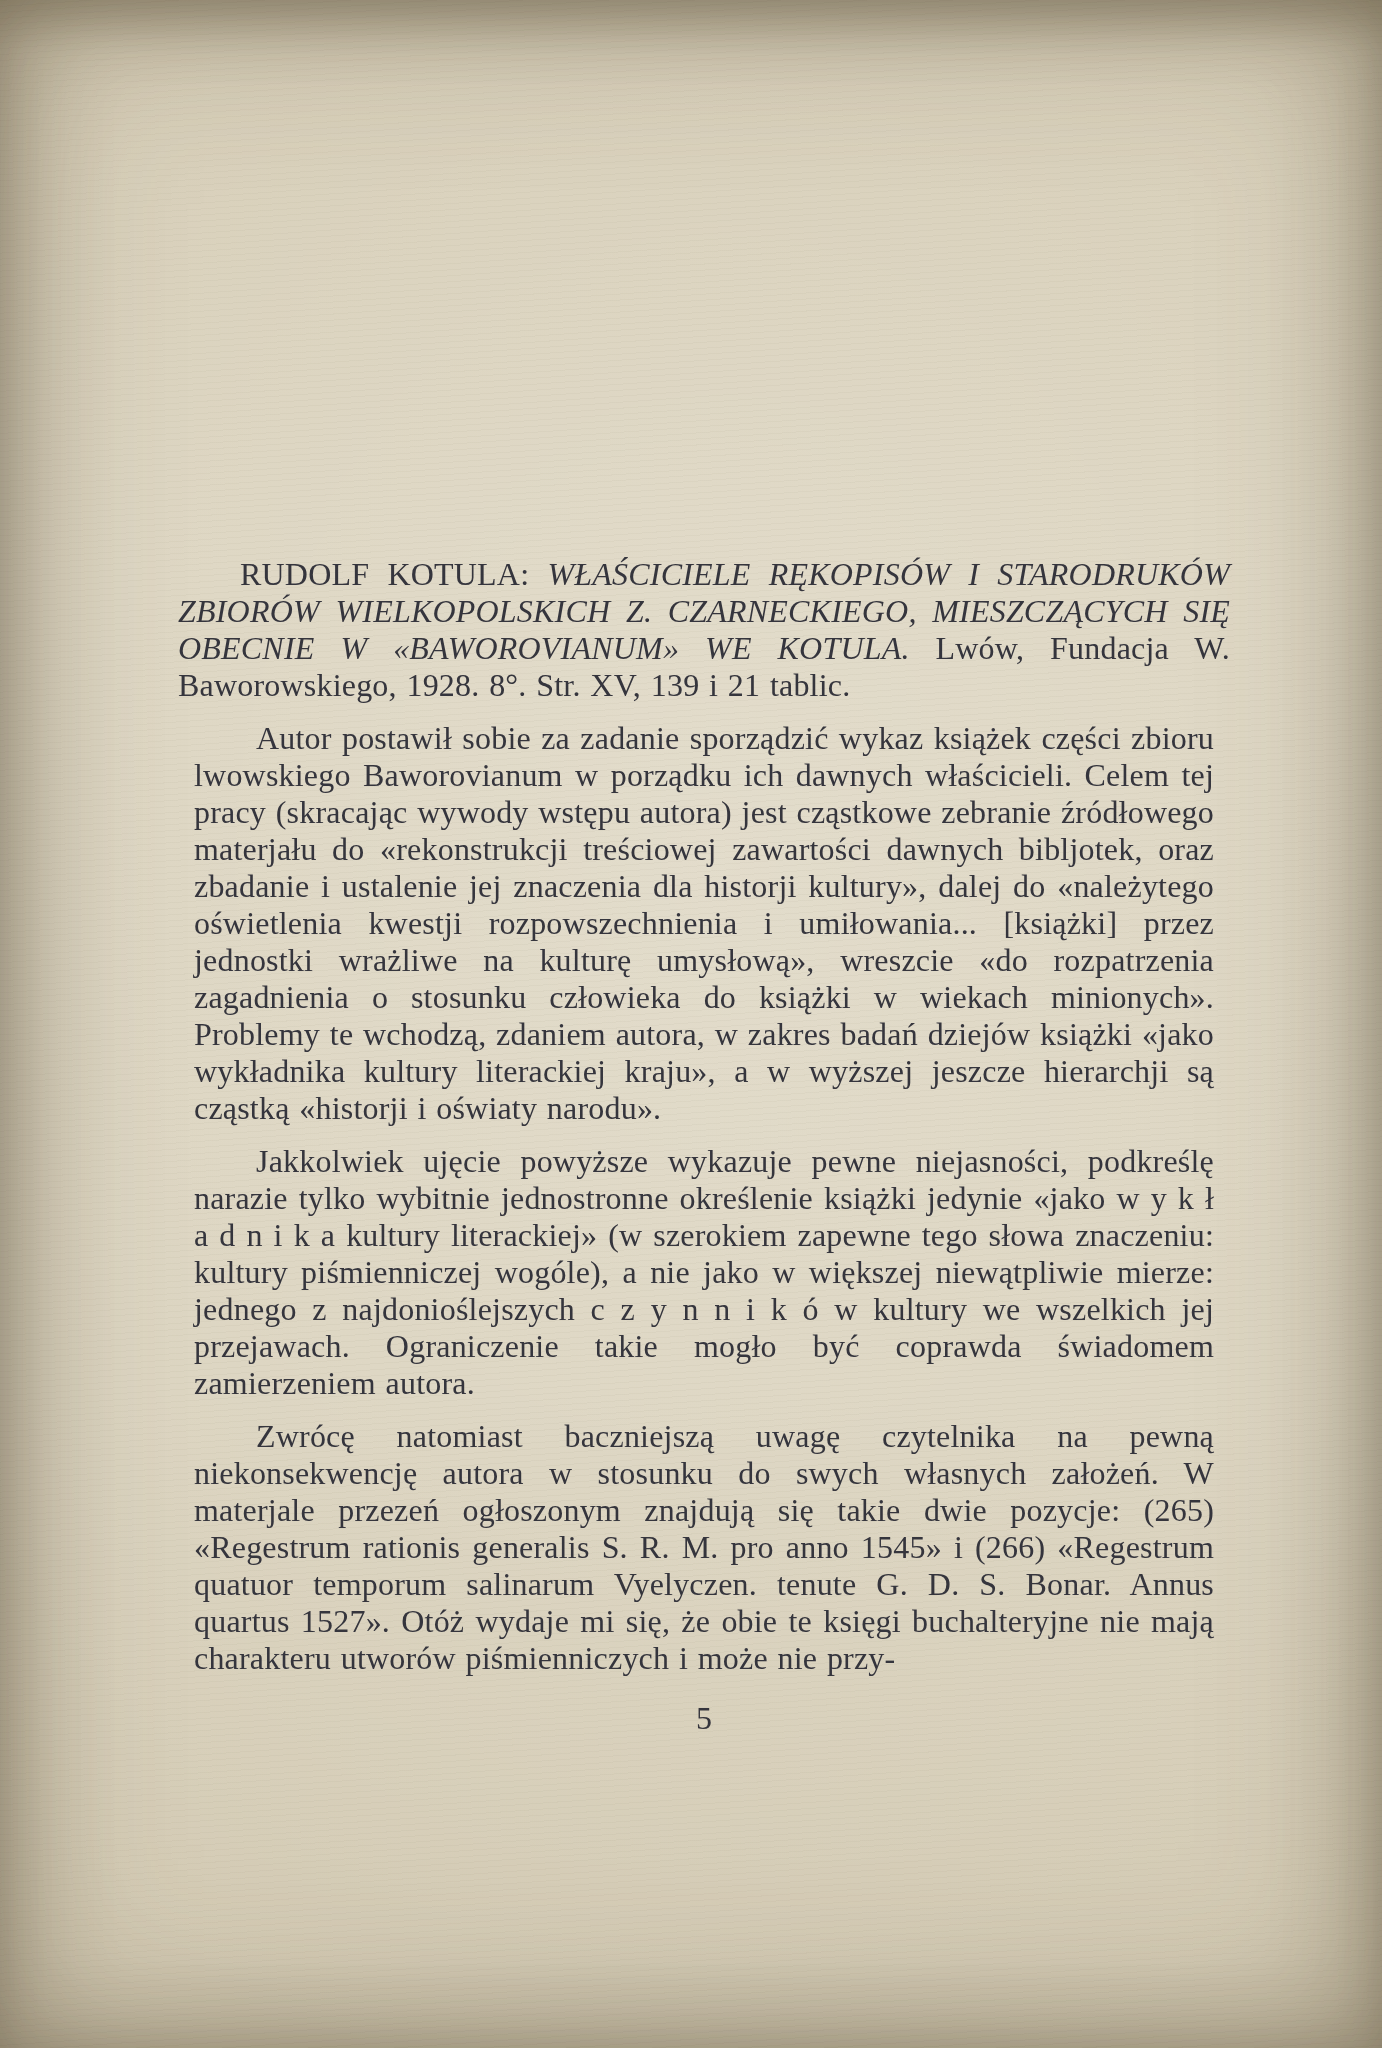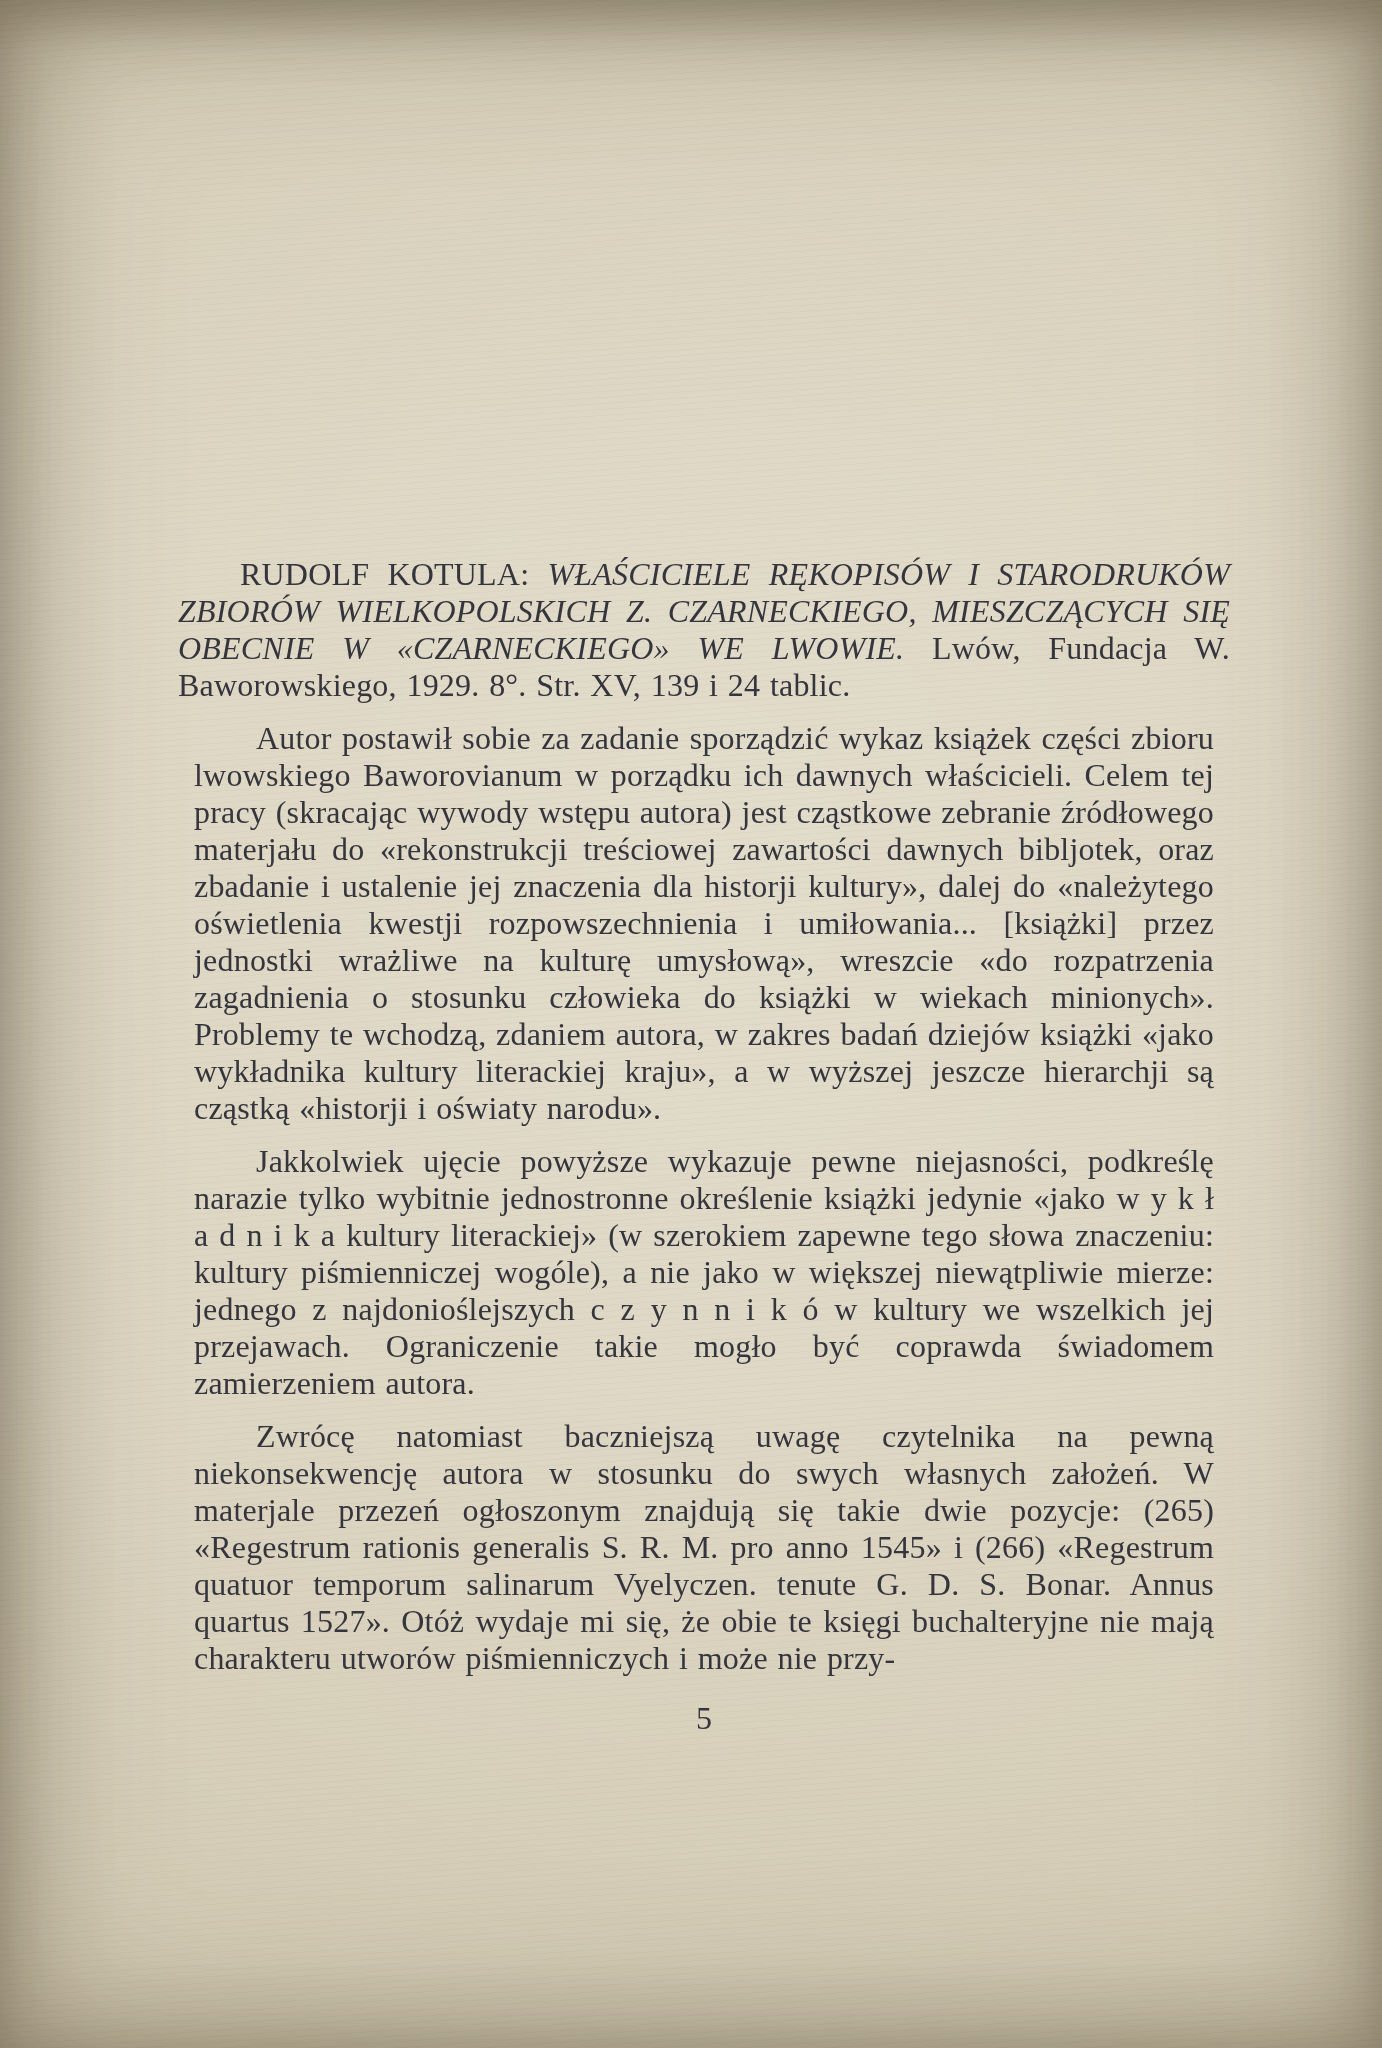--- a/index.html
+++ b/index.html
@@ -70,21 +70,21 @@
     color: #35353d;
   }
 </style>
 </head>
 <body>
 
 <div class="page">
   <div class="paper-texture"></div>
 
   <div class="text-block">
-    <p class="entry"><span class="entry-author">RUDOLF KOTULA: </span><span class="entry-title">WŁAŚCICIELE RĘKOPISÓW I STARODRUKÓW ZBIORÓW WIELKOPOLSKICH Z. CZARNECKIEGO, MIESZCZĄCYCH SIĘ OBECNIE W «CZARNECKIEGO» WE LWOWIE.</span><span class="entry-imprint"> Lwów, Fundacja W. Baworowskiego, 1929. 8°. Str. XV, 139 i 24 tablic.</span></p>
+    <p class="entry"><span class="entry-author">RUDOLF KOTULA: </span><span class="entry-title">WŁAŚCICIELE RĘKOPISÓW I STARODRUKÓW ZBIORÓW WIELKOPOLSKICH Z. CZARNECKIEGO, MIESZCZĄCYCH SIĘ OBECNIE W «BAWOROVIANUM» WE KOTULA.</span><span class="entry-imprint"> Lwów, Fundacja W. Baworowskiego, 1928. 8°. Str. XV, 139 i 21 tablic.</span></p>
 
     <p class="body-par">Autor postawił sobie za zadanie sporządzić wykaz książek części zbioru lwowskiego Baworovianum w porządku ich dawnych właścicieli. Celem tej pracy (skracając wywody wstępu autora) jest cząstkowe zebranie źródłowego materjału do «rekonstrukcji treściowej zawartości dawnych bibljotek, oraz zbadanie i ustalenie jej znaczenia dla historji kultury», dalej do «należytego oświetlenia kwestji rozpowszechnienia i umiłowania... [książki] przez jednostki wrażliwe na kulturę umysłową», wreszcie «do rozpatrzenia zagadnienia o stosunku człowieka do książki w wiekach minionych». Problemy te wchodzą, zdaniem autora, w zakres badań dziejów książki «jako wykładnika kultury literackiej kraju», a w wyższej jeszcze hierarchji są cząstką «historji i oświaty narodu».</p>
 
     <p class="body-par">Jakkolwiek ujęcie powyższe wykazuje pewne niejasności, podkreślę narazie tylko wybitnie jednostronne określenie książki jedynie «jako w y k ł a d n i k a kultury literackiej» (w szerokiem zapewne tego słowa znaczeniu: kultury piśmienniczej wogóle), a nie jako w większej niewątpliwie mierze: jednego z najdonioślejszych c z y n n i k ó w kultury we wszelkich jej przejawach. Ograniczenie takie mogło być coprawda świadomem zamierzeniem autora.</p>
 
     <p class="body-par">Zwrócę natomiast baczniejszą uwagę czytelnika na pewną niekonsekwencję autora w stosunku do swych własnych założeń. W materjale przezeń ogłoszonym znajdują się takie dwie pozycje: (265) «Regestrum rationis generalis S. R. M. pro anno 1545» i (266) «Regestrum quatuor temporum salinarum Vyelyczen. tenute G. D. S. Bonar. Annus quartus 1527». Otóż wydaje mi się, że obie te księgi buchalteryjne nie mają charakteru utworów piśmienniczych i może nie przy-</p>
   </div>
 
   <div class="page-number">5</div>
 </div>

